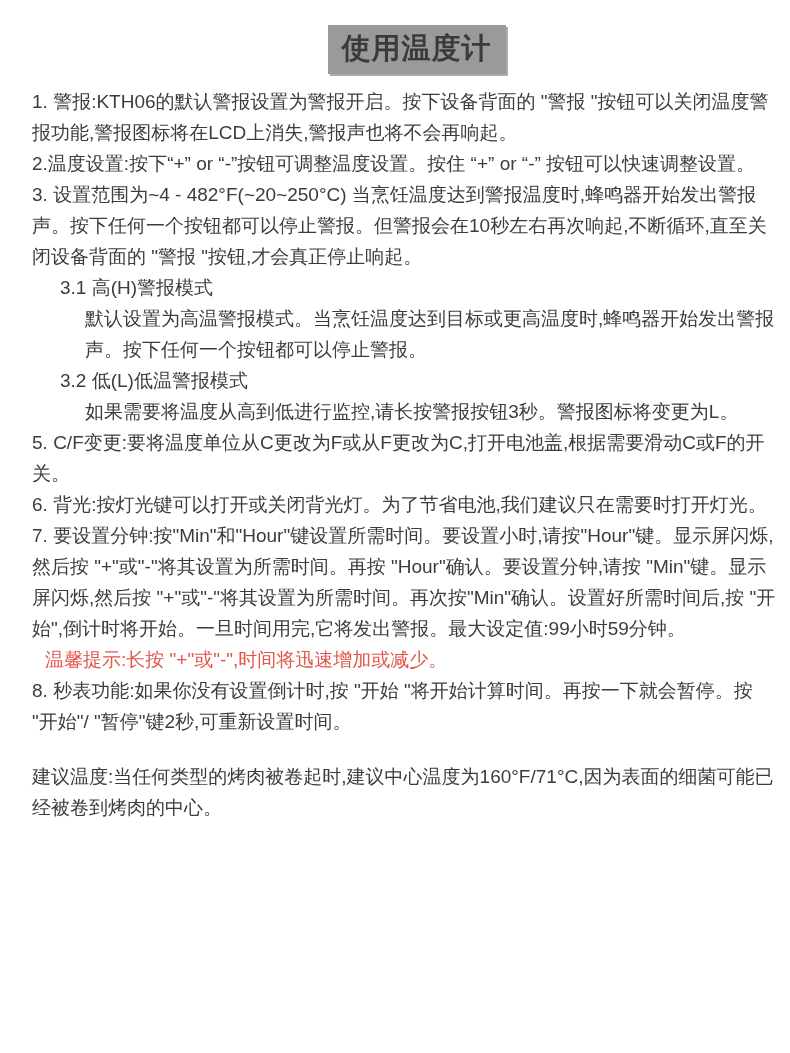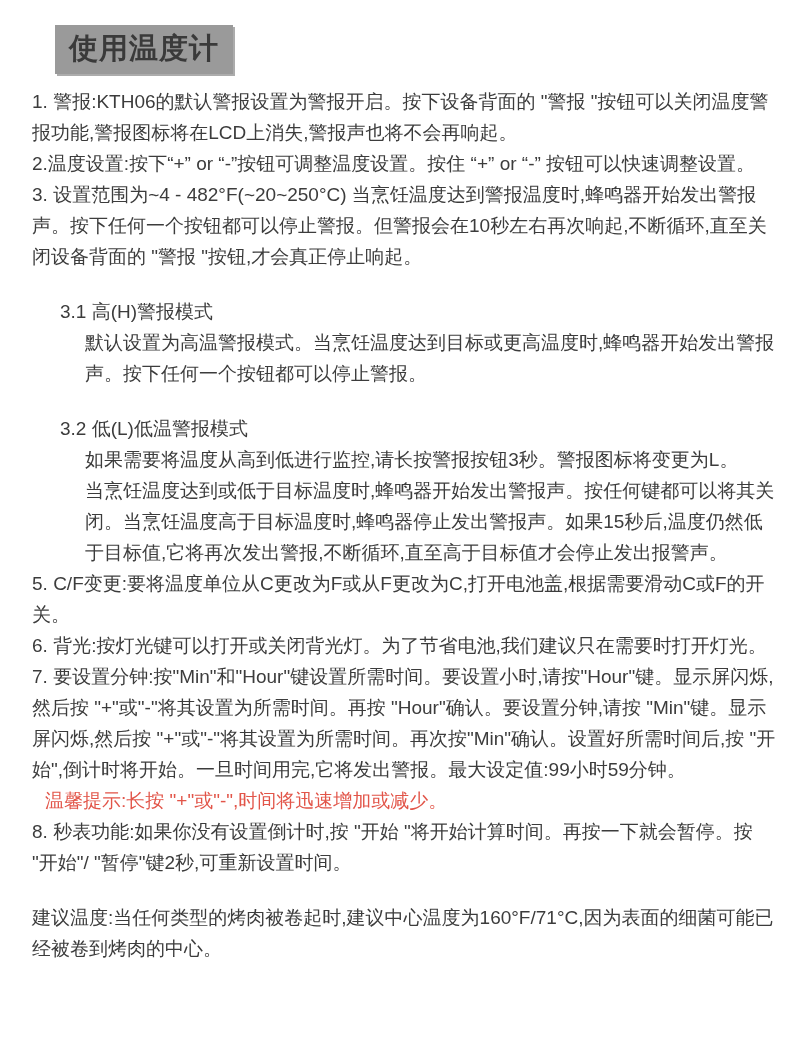--- a/index.html
+++ b/index.html
@@ -7,41 +7,41 @@
   body {
     width: 790px;
     min-height: 1053px;
     background: var(--page-bg, #ffffff);
     color: var(--text-color, #3c3c3c);
     font-family: "Liberation Sans", "DejaVu Sans", sans-serif;
   }
   .doc {
     padding: 25px 12px 24px 32px;
   }
-  .title-wrap { margin: 0 0 12px 0; }
+  .title-wrap { margin: 0 0 12px 0; text-align: center; }
   .title {
     display: inline-block;
     margin: 0 0 0 23px;
     background: var(--title-bg, #9a9a9a);
     color: var(--title-text, #3a3a3a);
     font-size: 29px;
     font-weight: 600;
     letter-spacing: 1px;
     padding: 4px 14px 5px 14px;
     box-shadow: 2px 2px 0 rgba(70,70,70,0.45);
   }
   .para {
     margin: 0;
     font-size: 19px;
     line-height: 31px;
     text-align: left;
   }
   .para b { font-weight: 400; }
   .indent-1 { padding-left: 13px; }
-  .indent-2 { padding-left: 28px; margin-top: 24px; }
+  .indent-2 { padding-left: 28px; }
   .indent-3 { padding-left: 53px; }
   .red { color: var(--red-color, #e25549); }
   .gap-top { margin-top: 24px; }
 </style>
 </head>
 <body>
 
 <div class="doc">
 
   <div class="title-wrap">
@@ -55,21 +55,20 @@
   <p class="para"><span>3. </span><b>设置范围</b><span>为~4 - 482°F(~20~250°C) 当烹饪温度达到警报温度时,蜂鸣器开始发出警报声。按下任何一个按钮都可以停止警报。但警报会在10秒左右再次响起,不断循环,直至关闭设备背面的 "警报 "按钮,才会真正停止响起。</span></p>
 
   <p class="para indent-2"><span>3.1 </span><b>高(H)警报模式</b></p>
 
   <p class="para indent-3"><span>默认设置为高温警报模式。当烹饪温度达到目标或更高温度时,蜂鸣器开始发出警报声。按下任何一个按钮都可以停止警报。</span></p>
 
   <p class="para indent-2"><span>3.2 </span><b>低(L)低温警报模式</b></p>
 
   <p class="para indent-3"><span>如果需要将温度从高到低进行监控,请长按警报按钮3秒。警报图标将变更为L。</span></p>
 
-  <p class="para indent-3"><span>当烹饪温度达到或低于目标温度时,蜂鸣器开始发出警报声。按任何键都可以将其关闭。当烹饪温度高于目标温度时,蜂鸣器停止发出警报声。如果15秒后,温度仍然低于目标值,它将再次发出警报,不断循环,直至高于目标值才会停止发出报警声。</span></p>
 
 
   <p class="para"><span>5. </span><b>C/F变更:</b><span>要将温度单位从C更改为F或从F更改为C,打开电池盖,根据需要滑动C或F的开关。</span></p>
 
   <p class="para"><span>6. </span><b>背光:</b><span>按灯光键可以打开或关闭背光灯。为了节省电池,我们建议只在需要时打开灯光。</span></p>
 
   <p class="para"><span>7. </span><b>要设置分钟:</b><span>按"Min"和"Hour"键设置所需时间。要设置小时,请按"Hour"键。显示屏闪烁,然后按 "+"或"-"将其设置为所需时间。再按 "Hour"确认。要设置分钟,请按 "Min"键。显示屏闪烁,然后按 "+"或"-"将其设置为所需时间。再次按"Min"确认。设置好所需时间后,按 "开始",倒计时将开始。一旦时间用完,它将发出警报。最大设定值:99小时59分钟。</span></p>
 
   <p class="para red indent-1"><span>温馨提示:长按 "+"或"-",时间将迅速增加或减少。</span></p>
 

